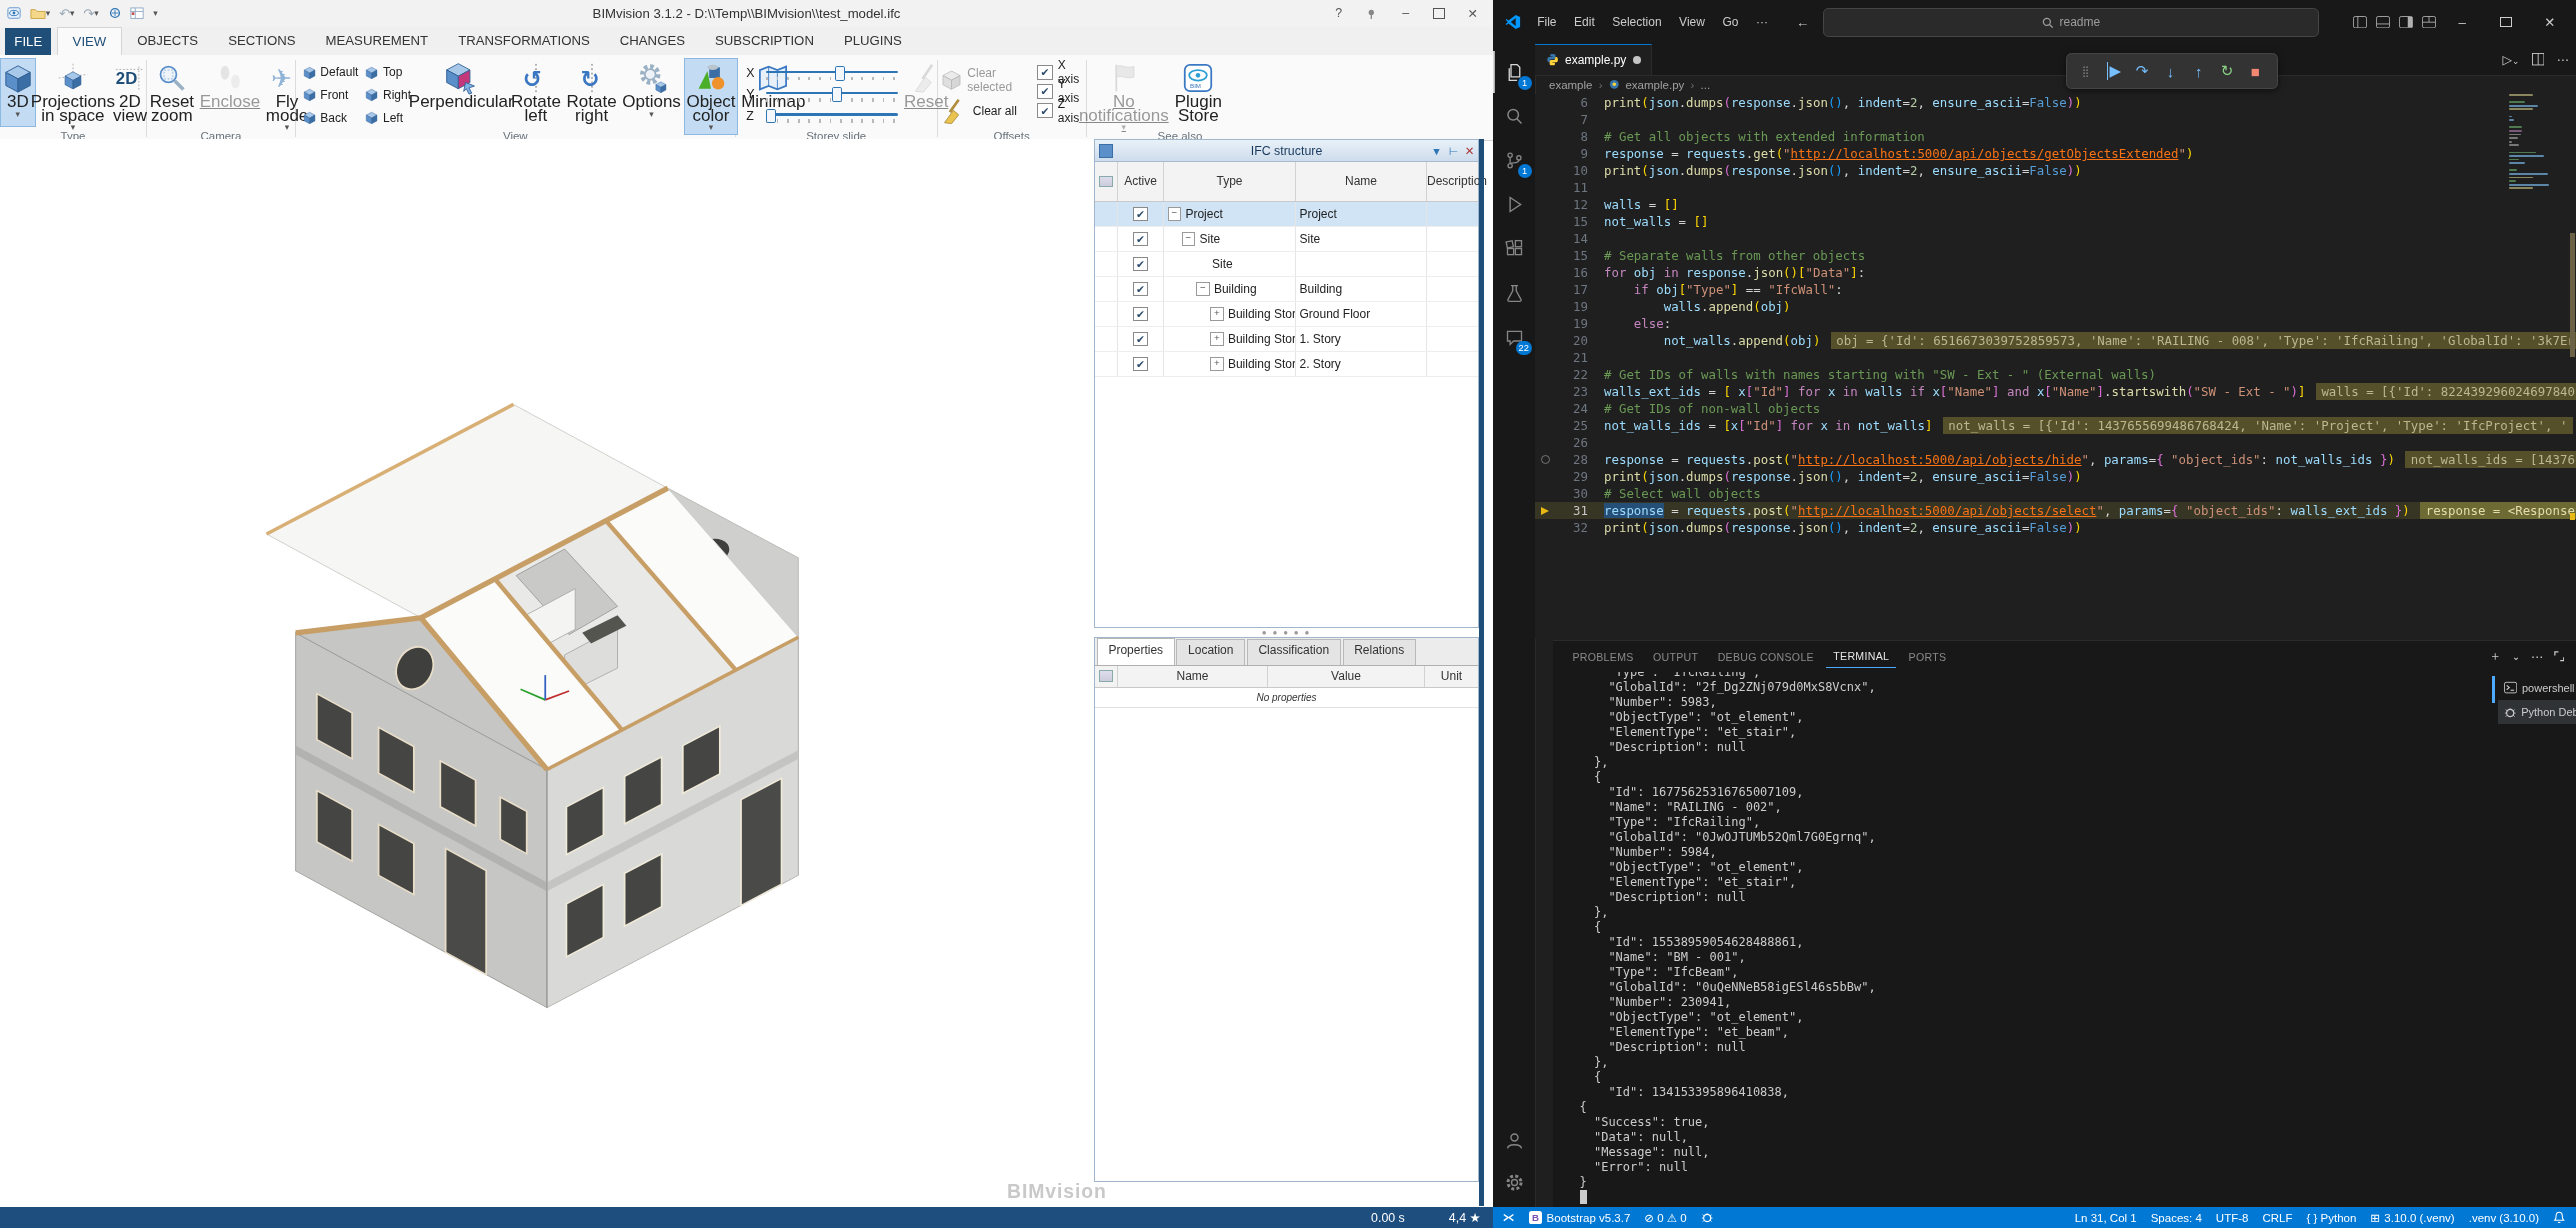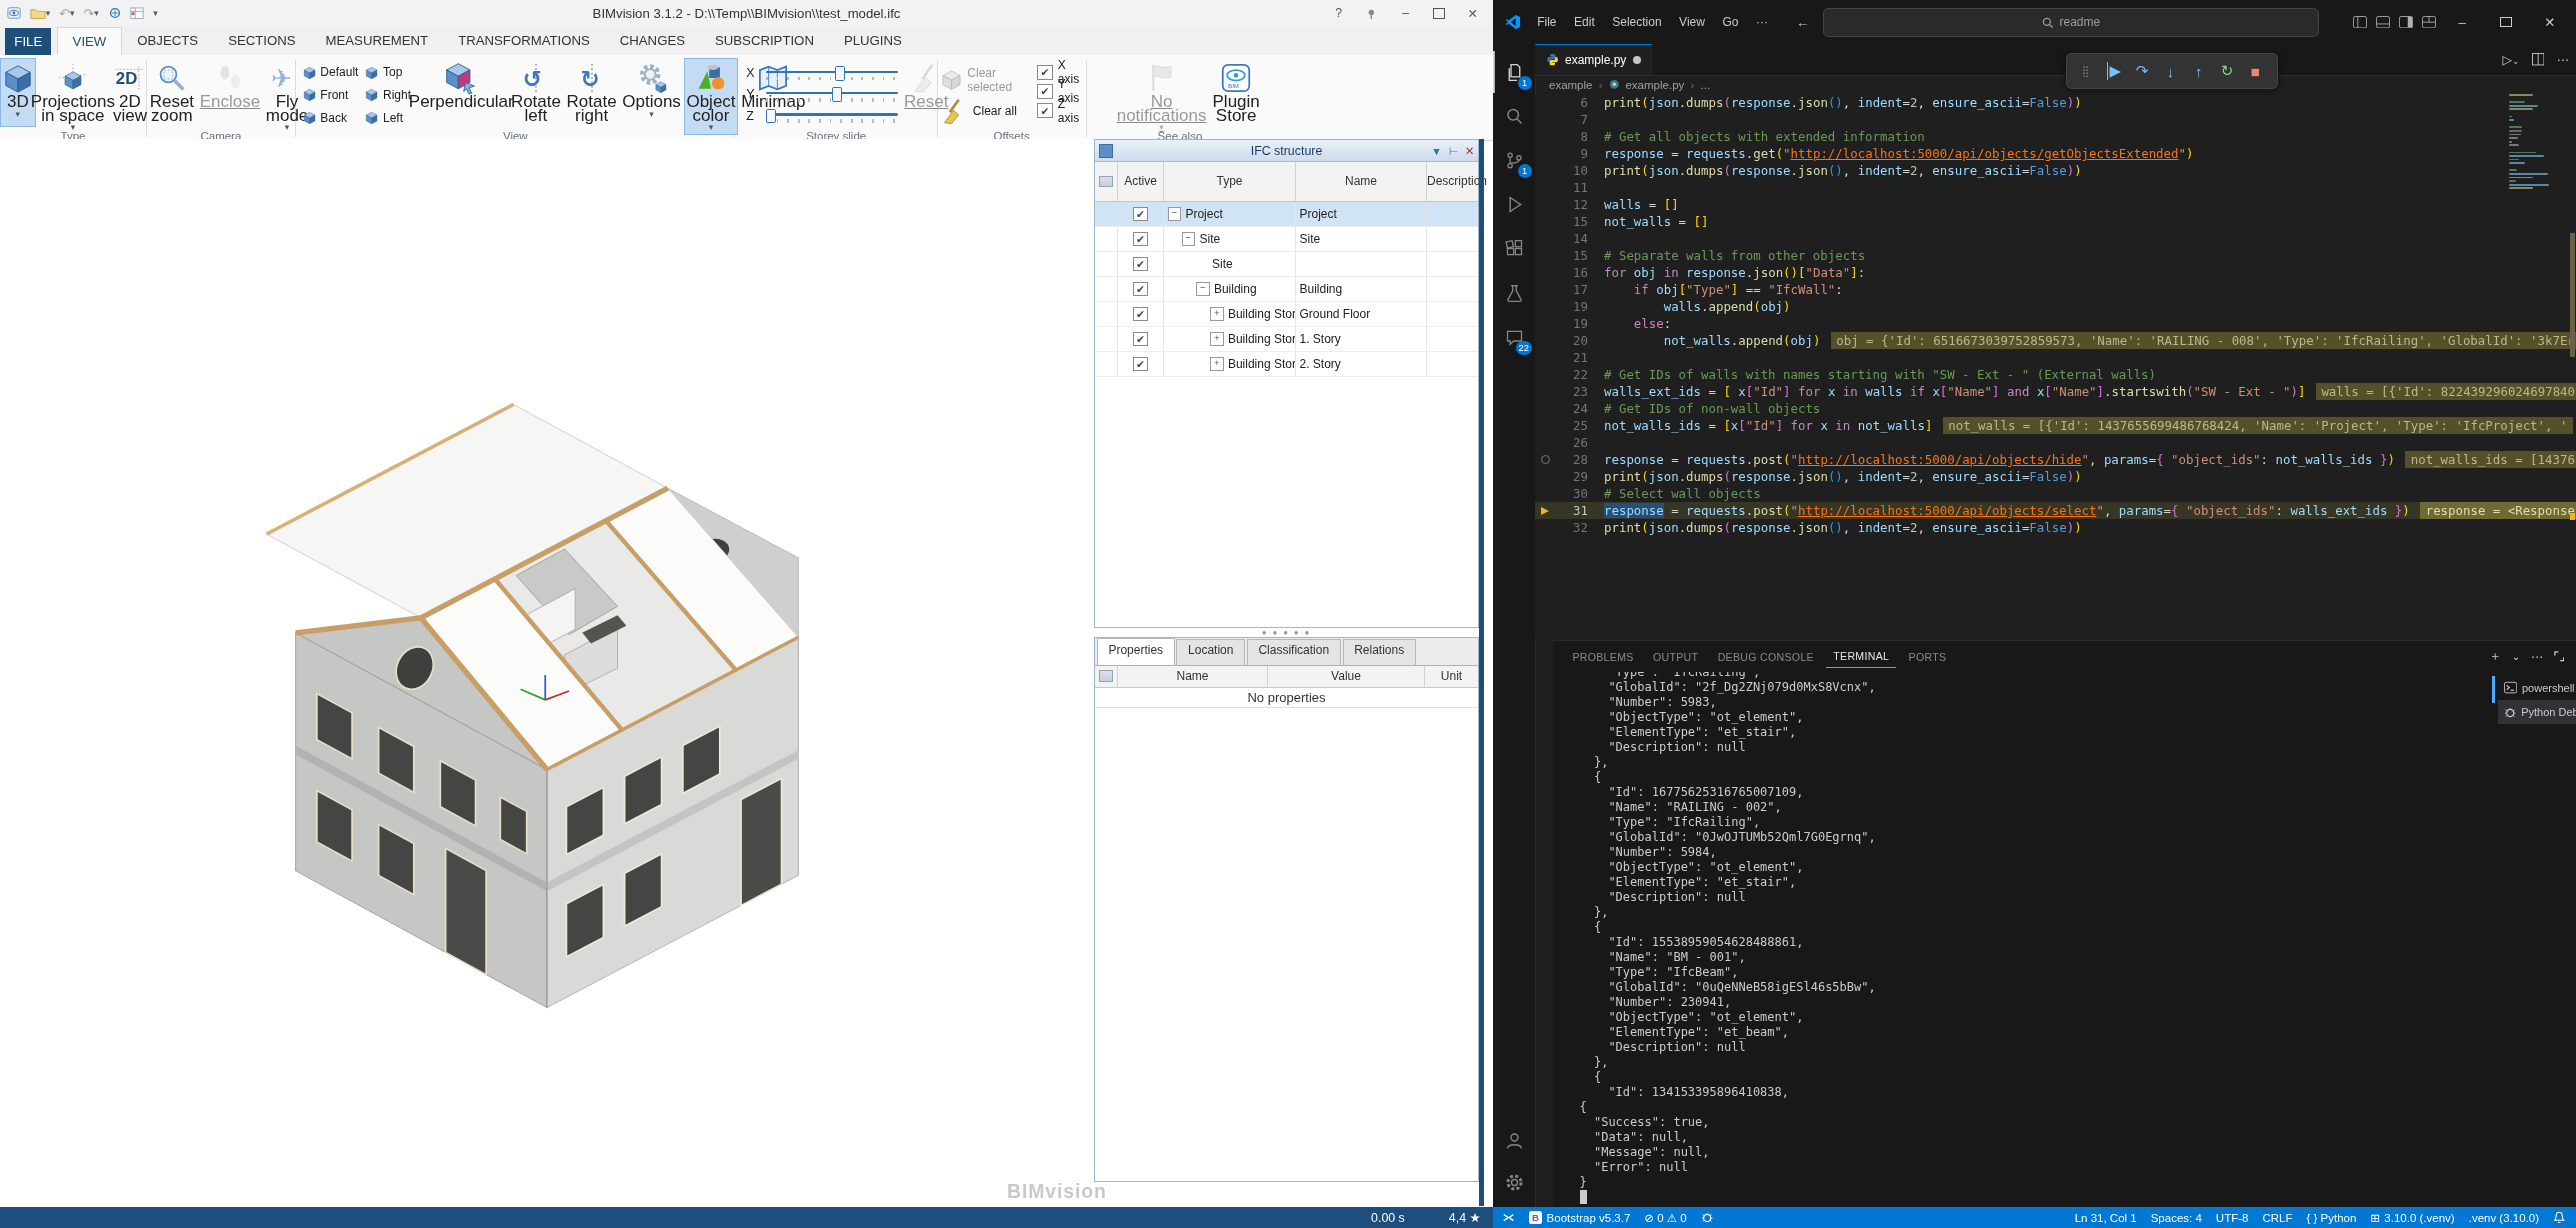--- a/index.html
+++ b/index.html
@@ -60,21 +60,21 @@
   .ifc-row.sel{background:#d0e4f5;}
   .exp{width:11.5px;height:11.5px;border:0.9px solid #9a9a9a;background:#fff;font-size:9.7px;line-height:9.7px;text-align:center;color:#555;flex:none;margin-right:4.4px;}
   .filt-ic{width:11.5px;height:9.7px;border:0.9px solid #8aa;position:relative;background:linear-gradient(#dde,#ccd);}
   #props-panel{position:absolute;left:1094px;top:637px;width:385px;height:545px;border:0.9px solid #9fb6cc;background:#fff;box-sizing:border-box;}
   #props-splitdots{position:absolute;left:1094px;top:628px;width:385px;height:8.8px;display:flex;align-items:center;justify-content:center;color:#999;font-size:8px;letter-spacing:1.8px;}
   .prop-tabs{display:flex;align-items:flex-end;height:26.5px;background:#ececec;border-bottom:0.9px solid #b0b0b0;padding-left:1.8px;}
   .prop-tab{padding:3.5px 10.6px;font-size:12px;color:#333;border:0.9px solid #b8b8b8;border-bottom:none;background:#e4e4e4;margin-right:1.8px;height:17.6px;}
   .prop-tab.active{background:#fff;position:relative;top:0.9px;height:19.4px;}
   .prop-header{display:grid;grid-template-columns:23px 150px 1fr 53px;height:21px;background:#f3f3f3;border-bottom:0.9px solid #c8c8c8;font-size:12px;color:#333;}
   .prop-header>div{border-right:0.9px solid #d2d2d2;display:flex;align-items:center;justify-content:center;}
-  .prop-empty{height:19.4px;border-bottom:0.9px solid #e0e0e0;display:flex;align-items:center;justify-content:center;font-size:13px;color:#333;}
+  .prop-empty{height:19.4px;border-bottom:0.9px solid #e0e0e0;display:flex;align-items:center;justify-content:center;font-size:10px;font-style:italic;color:#333;}
   #bv-rightstrip{position:absolute;left:1479px;top:139px;width:5.3px;height:1067px;background:#1f4e79;}
   #bv-statusbar{position:absolute;left:0;top:1207px;width:1493px;height:21px;background:#1d4e7e;color:#fff;display:flex;align-items:center;justify-content:flex-end;gap:44px;padding-right:12.4px;box-sizing:border-box;font-size:12.4px;}
   
   #vsc{position:absolute;left:1493px;top:0;width:1083px;height:1228px;background:#1f1f1f;color:#ccc;}
   #vsc-titlebar{position:absolute;left:0;top:0;width:1083px;height:44px;background:#181818;border-bottom:0.9px solid #2b2b2b;display:flex;align-items:center;}
   .vsc-logo{margin:0 8.8px 0 12.4px;}
   .vsc-menu{display:flex;gap:3.5px;font-size:12px;color:#cccccc;}
   .vsc-menu span{padding:3.5px 7px;}
   .vsc-hist{display:flex;gap:12.4px;margin-left:21px;font-size:13.2px;color:#cccccc;}
   #vsc-search{position:absolute;left:330px;top:8px;width:494px;height:26.5px;background:#2a2a2a;border:0.9px solid #454545;border-radius:5.3px;display:flex;align-items:center;justify-content:center;gap:6.2px;color:#9d9d9d;font-size:12px;}
@@ -486,21 +486,21 @@
               <span>Y axis</span>
             </div>
             <div class="cbrow">
               <span class="cb">✔</span>
               <span>Z axis</span>
             </div>
           </div>
           <div class="rb-glabel">Offsets</div>
         </div>
         <div class="rb-sep"></div>
-        <div class="rb-group" style="width: 187px; justify-content: flex-end;">
+        <div class="rb-group" style="width: 187px;">
           <div class="rb-btn disabled">
             <div class="rb-ic">
               <svg width="26.5" height="30" viewBox="0 0 30 34">
                 <line x1="6" y1="2" x2="6" y2="32" stroke="#aab3ba" stroke-width="2"></line>
                 <path d="M6,4 C12,1 16,7 26,4 L26,16 C16,19 12,13 6,16 Z" fill="#ccd4da" stroke="#aab3ba"></path>
               </svg>
             </div>
             <div class="rb-lb">No notifications</div>
             <span class="rb-dd">▾</span>
           </div>

